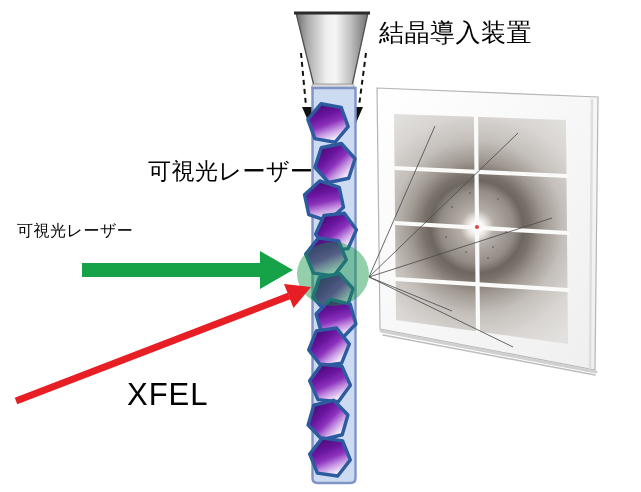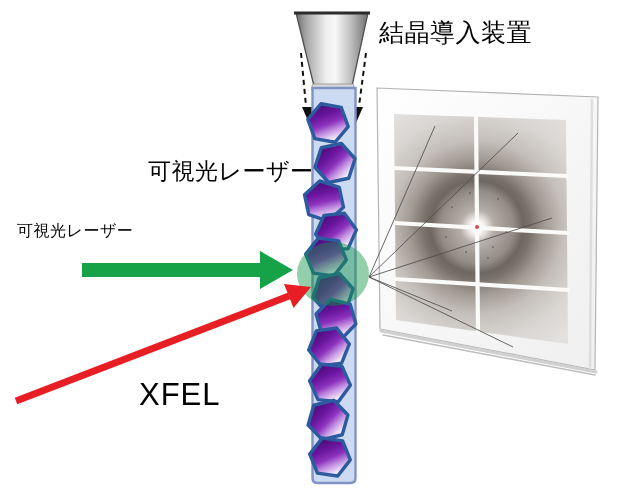--- a/index.html
+++ b/index.html
@@ -8,21 +8,21 @@
     background:#ffffff;font-family:"Liberation Sans",sans-serif;
   }
   .stage svg{position:absolute;left:0;top:0;}
   .label{
     position:absolute;white-space:nowrap;color:#000;
     font-family:"Liberation Sans",sans-serif;font-weight:500;
   }
   .label-injector{left:379px;top:16px;font-size:25px;letter-spacing:.5px;}
   .label-protein{left:148px;top:156px;font-size:23px;letter-spacing:.5px;}
   .label-laser{left:17px;top:221px;font-size:16px;letter-spacing:.5px;}
-  .label-xfel{left:127px;top:377px;font-size:31px;font-weight:500;letter-spacing:1px;margin-left:12px;}
+  .label-xfel{left:127px;top:377px;font-size:31px;font-weight:500;letter-spacing:1px;}
 
   .panel-face{fill:url(#faceGrad);stroke:#b5b5b5;stroke-width:1.2;}
   .bevel{fill:none;stroke-linecap:round;}
   .diffraction-image{fill:url(#diffGrad);}
   .tile-gap{stroke:#fafaf8;stroke-width:4.2;fill:none;stroke-linecap:round;}
   .speckle{fill:#4a4a4a;opacity:.55;}
   .beam-dot{fill:var(--beam-center-dot);}
   .scatter-line{stroke:var(--scatter-line);stroke-width:1;fill:none;opacity:.85;}
 
   .funnel-body{fill:url(#funnelGrad);stroke:#4f4f4f;stroke-width:1.3;}

